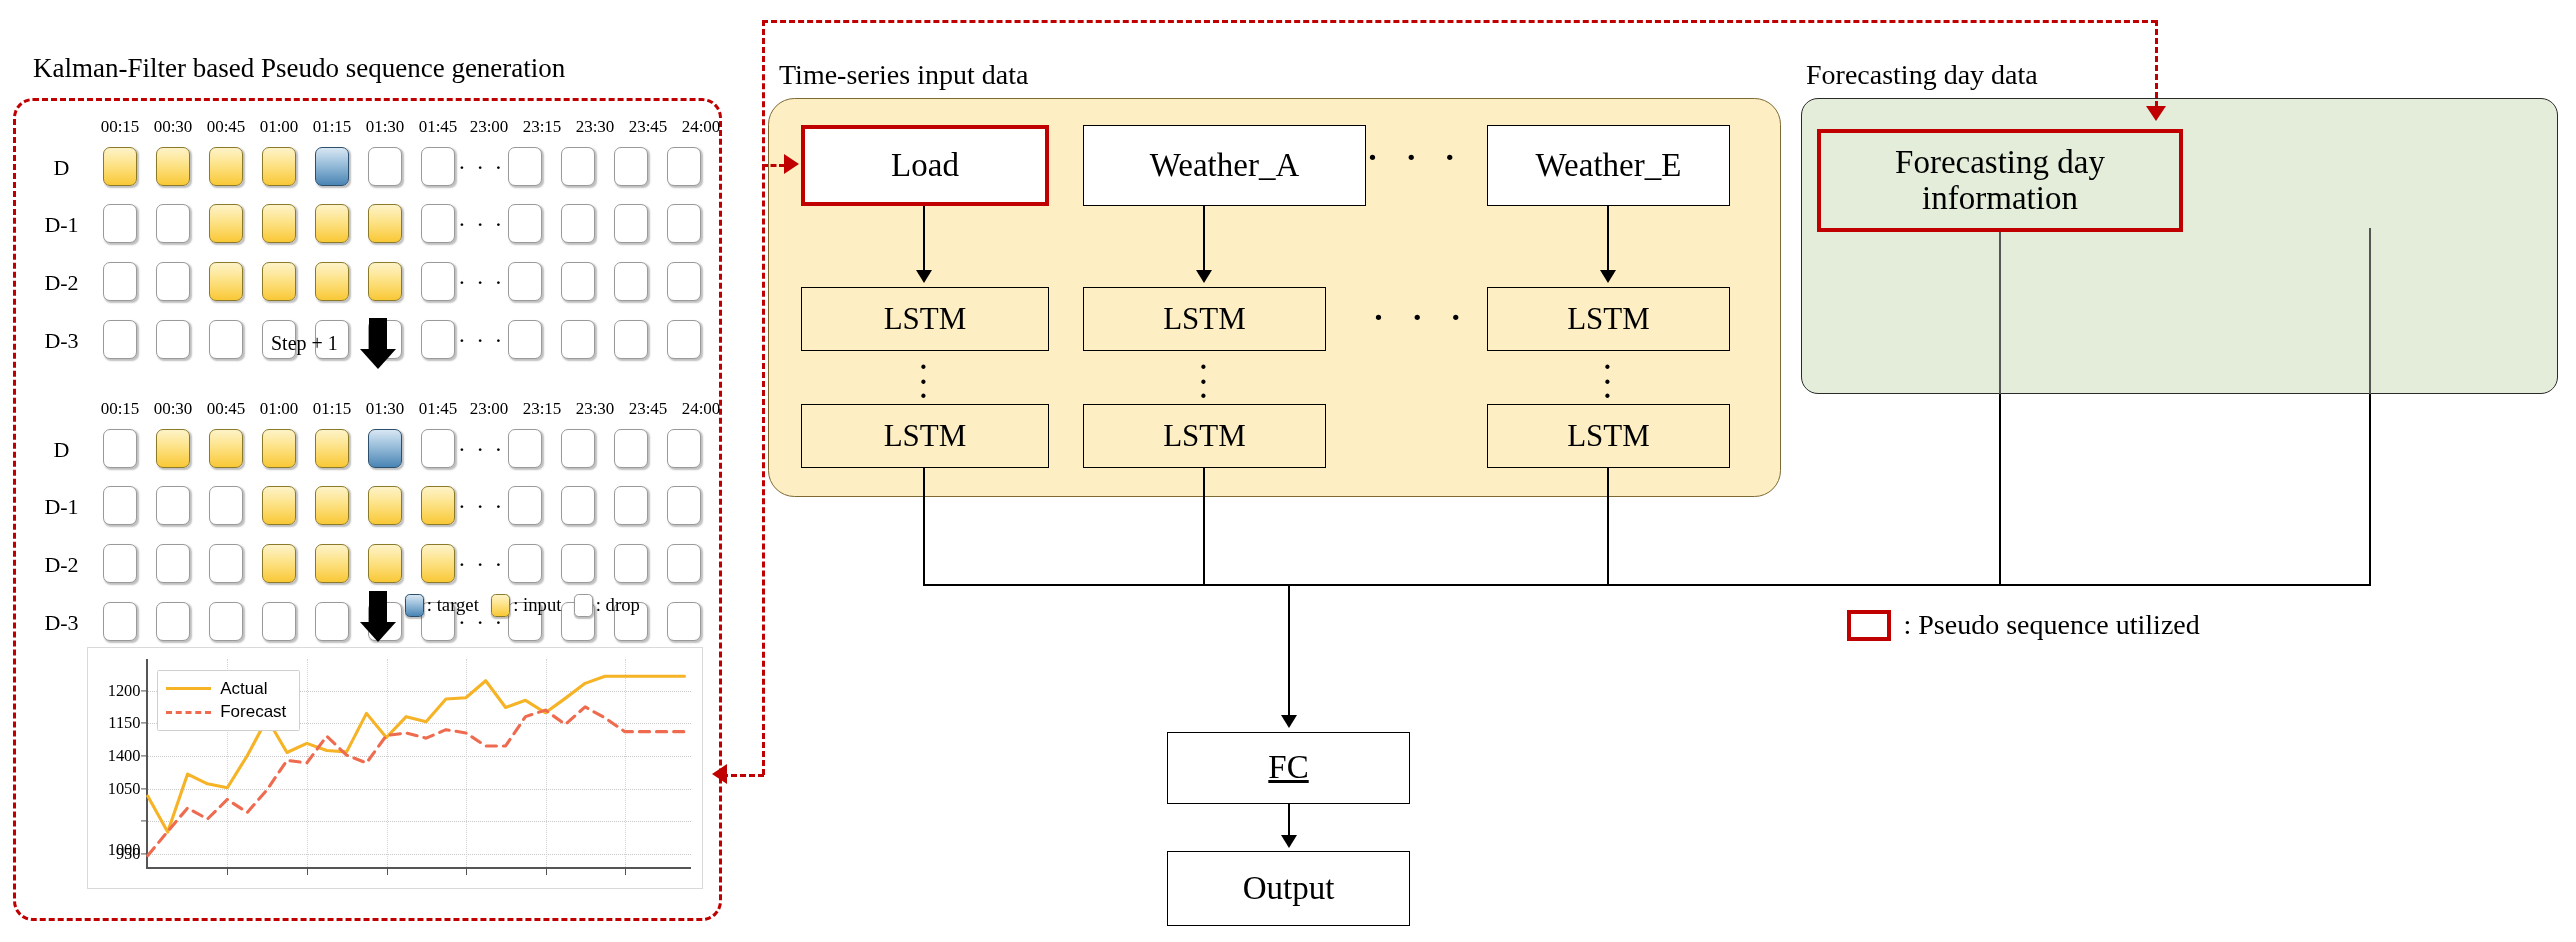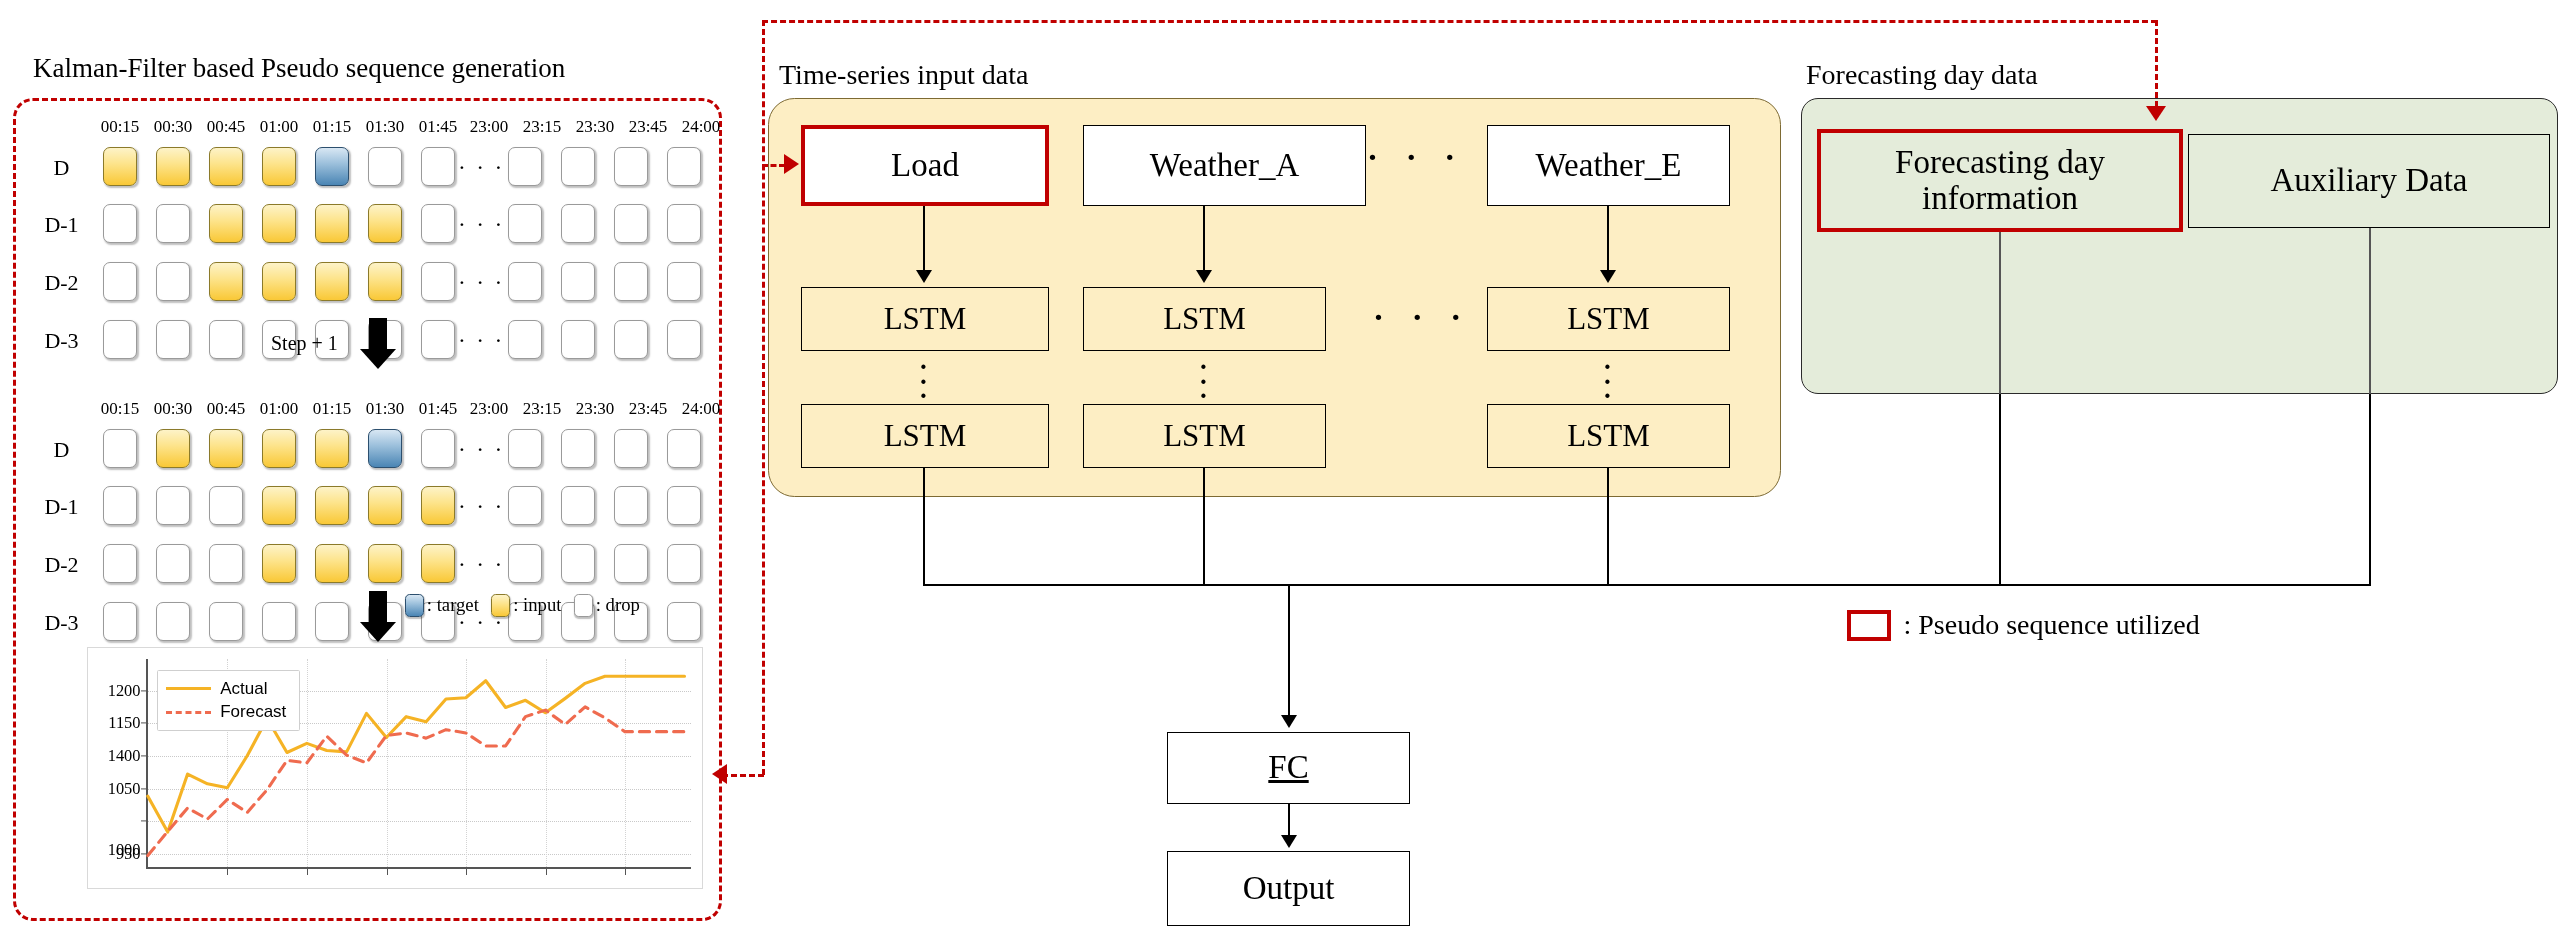--- a/index.html
+++ b/index.html
@@ -575,23 +575,20 @@
       <div>·</div>
   </div>
   <div class="nbox lstm white" id="box-lstm-3b" style="left:1487px; top:404px; width:243px; height:64px;">LSTM</div>
 
   <div class="lbl" id="fd-title">Forecasting day data</div>
   <div id="fd-group"></div>
 
   <div class="nbox red" id="box-fdi" style="left:1817px; top:129px; width:366px; height:103px; background:#e4ecda;">
     <span>Forecasting day information</span>
   </div>
-  <div class="nbox" id="box-aux" style="left:2188px; top:134px; width:362px; height:94px; background:#e4ecda;">
-    <span>Auxiliary Data</span>
-  </div>
 
   <div class="thin-vline" style="left:1999px; top:232px; height:162px;"></div>
   <div class="thin-vline" style="left:2369px; top:228px; height:167px;"></div>
 
   <div class="vline" style="left:923px; top:468px; height:118px;"></div>
   <div class="vline" style="left:1203px; top:468px; height:118px;"></div>
   <div class="vline" style="left:1607px; top:468px; height:118px;"></div>
   <div class="vline" style="left:1999px; top:394px; height:192px;"></div>
   <div class="vline" style="left:2369px; top:394px; height:192px;"></div>
 

